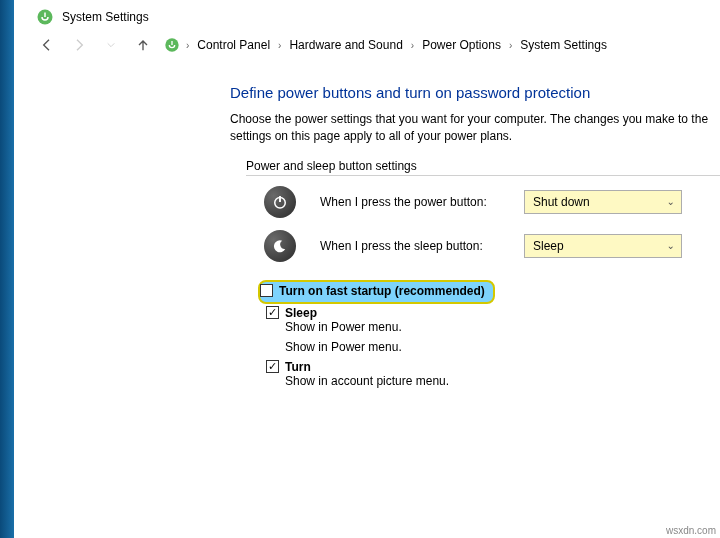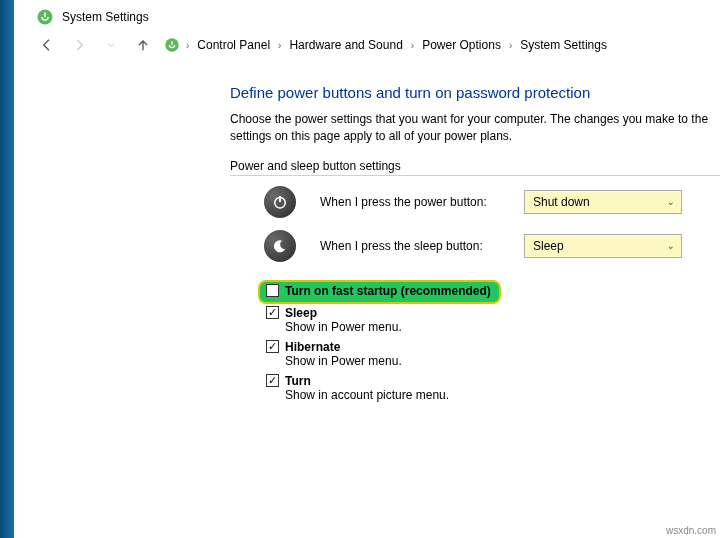--- a/index.html
+++ b/index.html
@@ -66,20 +66,21 @@
       color: #000;
       line-height: 1.4;
       margin-bottom: 14px;
     }
     .section-header {
       font-size: 12px;
       color: #000;
       border-bottom: 1px solid #d0d0d0;
       padding-bottom: 2px;
       margin-bottom: 10px;
+      margin-left: 16px;
     }
     .btn-row {
       display: flex;
       align-items: center;
       gap: 24px;
       margin: 0 0 12px 34px;
     }
     .round-icon {
       width: 32px; height: 32px;
       border-radius: 50%;
@@ -94,24 +95,24 @@
       border: 1px solid #adadad;
       background: #fef9c3;
       display: flex;
       align-items: center;
       justify-content: space-between;
       padding: 0 6px 0 8px;
       font-size: 12px;
     }
     .dropdown .chev { font-size: 10px; color: #555; }
     .highlight {
-      background: #22c55e;
+      background: #7dd3fc;
       border: 2px solid #d4c800;
       border-radius: 8px;
-      padding: 2px 8px 4px 6px;
+      padding: 2px 8px 4px 0;
       margin: 6px 0 2px 28px;
       display: inline-block;
     }
     .chk-line {
       display: flex;
       align-items: center;
       gap: 6px;
       margin-left: 36px;
     }
     .chk {
@@ -239,24 +240,20 @@
         <div class="chk-label">Turn on fast startup (recommended)</div>
       </div>
     </div>
 
     <div class="chk-line">
       <div class="chk checked"></div>
       <div class="chk-label">Sleep</div>
     </div>
     <div class="chk-desc">Show in Power menu.</div>
 
-    <div class="chk-line">
-      <div class="chk checked"></div>
-      <div class="chk-label">Hibernate</div>
-    </div>
     <div class="chk-desc">Show in Power menu.</div>
 
     <div class="chk-line">
       <div class="chk checked"></div>
       <div class="chk-label">Turn</div>
     </div>
     <div class="chk-desc">Show in account picture menu.</div>
 
   </div>
 </div>

